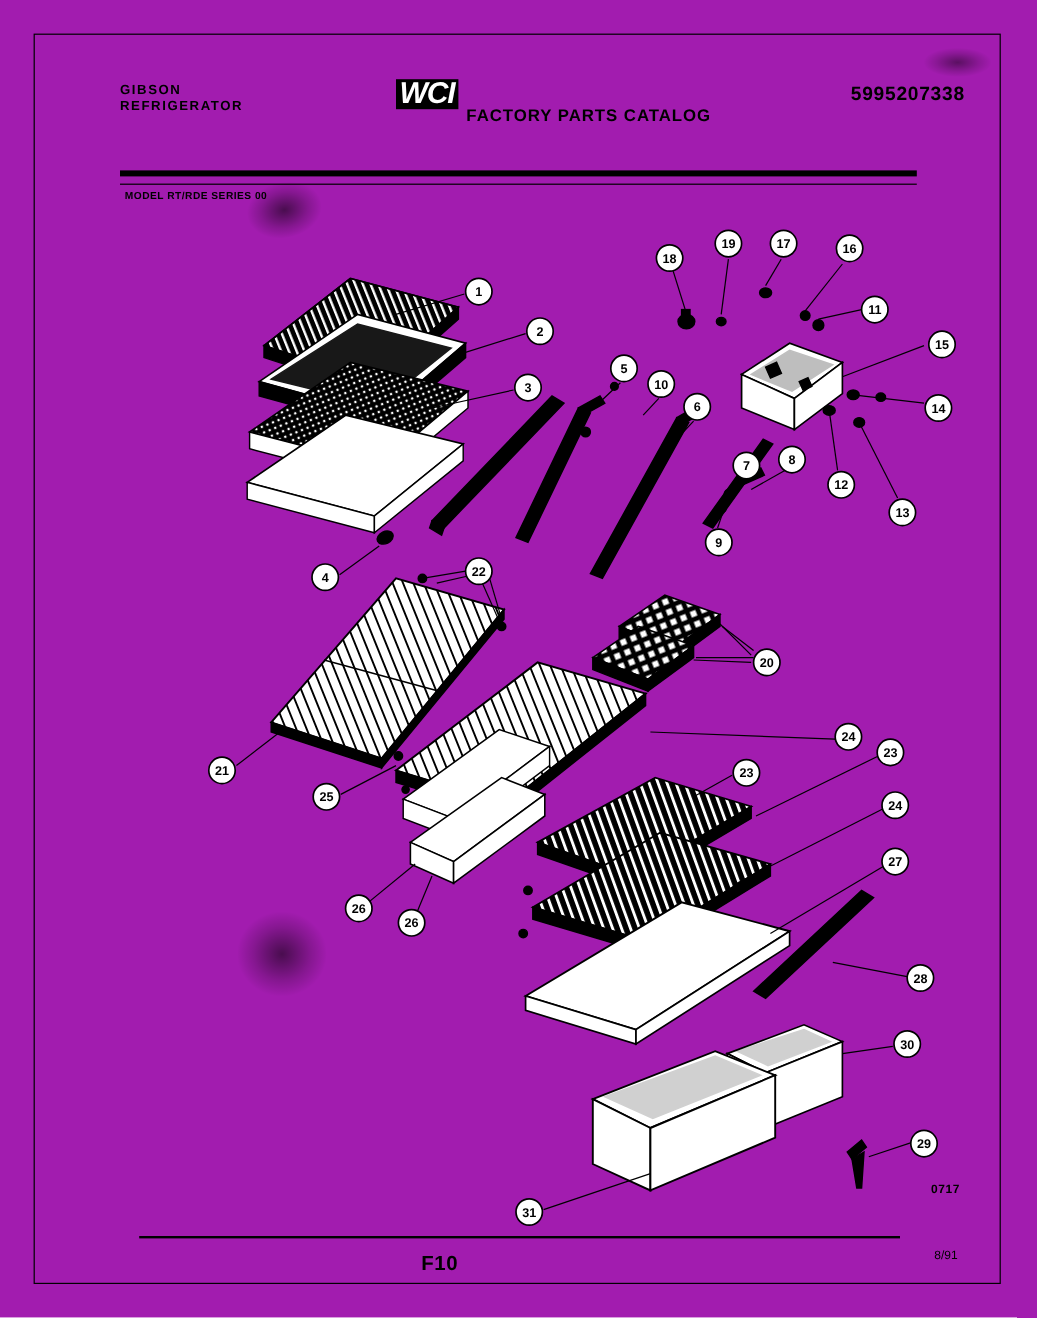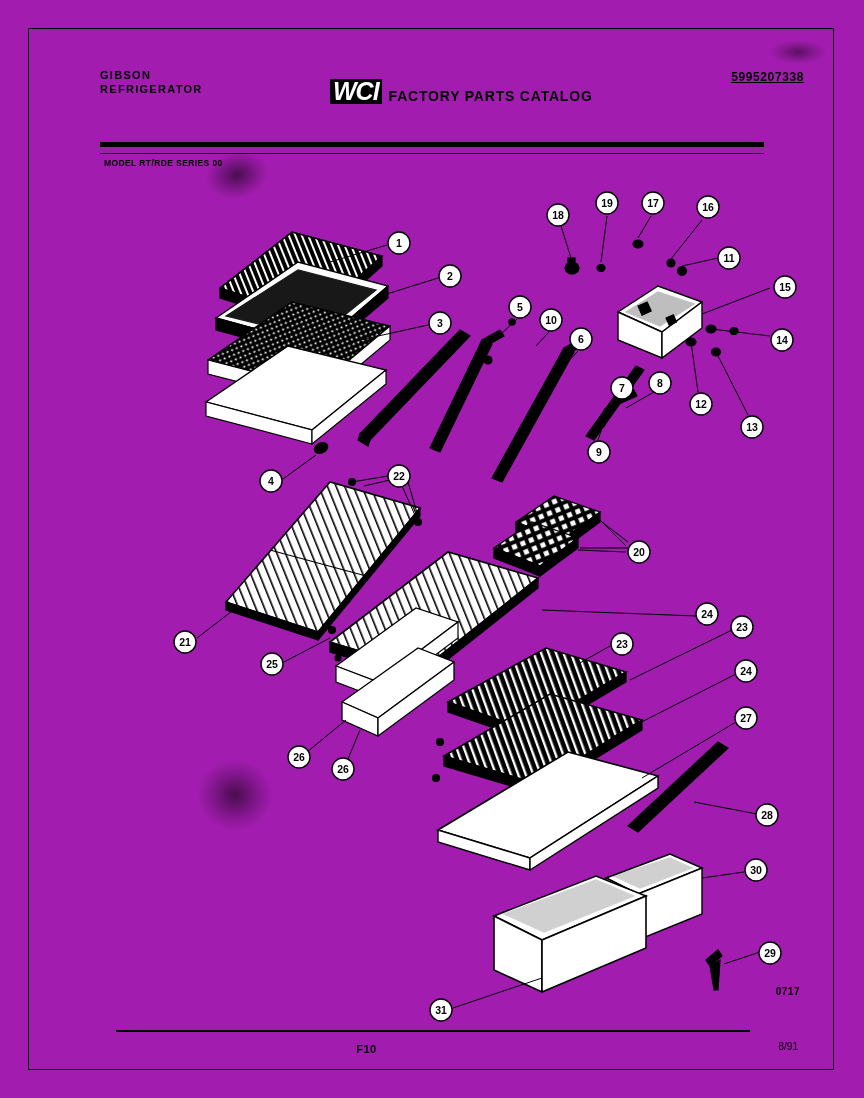--- a/index.html
+++ b/index.html
@@ -39,21 +39,21 @@
     left: 100px; top: 68px;
     font-size: 11px;
     font-weight: bold;
     letter-spacing: 1.3px;
     line-height: 14px;
   }
   .header-center {
     position: absolute;
     left: 330px; top: 66px;
     display: flex;
-    align-items: flex-end;
+    align-items: flex-start;
     gap: 7px;
   }
   .logo-wci {
     font-size: 25px;
     font-weight: bold;
     font-style: italic;
     letter-spacing: -1px;
     background: #000;
     color: #fff;
     padding: 0 3px 1px 3px;
@@ -61,24 +61,23 @@
   }
   .header-title {
     font-size: 14px;
     font-weight: bold;
     letter-spacing: 0.8px;
     margin-top: 22px;
   }
   .catalog-num {
     position: absolute;
     right: 100px; top: 70px;
-    font-size: 12px;
+    font-size: 16px;
     font-weight: bold;
     letter-spacing: 0.6px;
-    text-decoration: underline;
   }
 
   
   .rule-thick {
     position: absolute;
     left: 100px; top: 142px;
     width: 664px;
     height: 5px;
     background: #000;
   }
@@ -103,21 +102,21 @@
     left: 116px; top: 1030px;
     width: 634px;
     height: 2px;
     background: #000;
   }
   .footer-center {
     position: absolute;
     left: 0; top: 1043px;
     width: 733px;
     text-align: center;
-    font-size: 11px;
+    font-size: 17px;
     font-weight: bold;
     letter-spacing: 0.5px;
   }
   .footer-right {
     position: absolute;
     right: 106px; top: 1041px;
     font-size: 10px;
     font-weight: normal;
   }
   .drawing-code {

